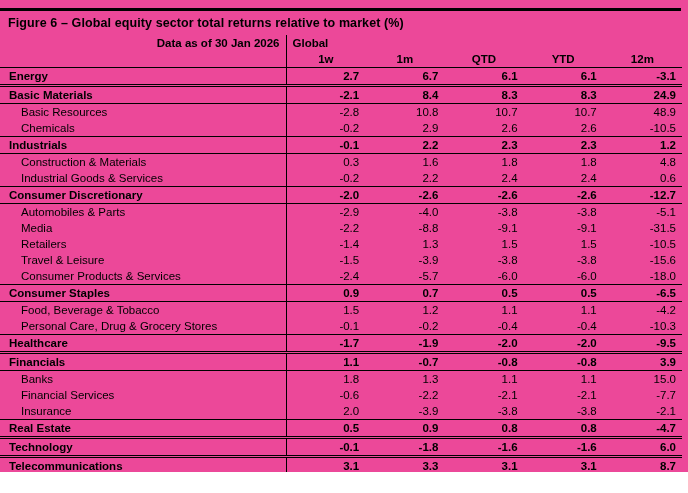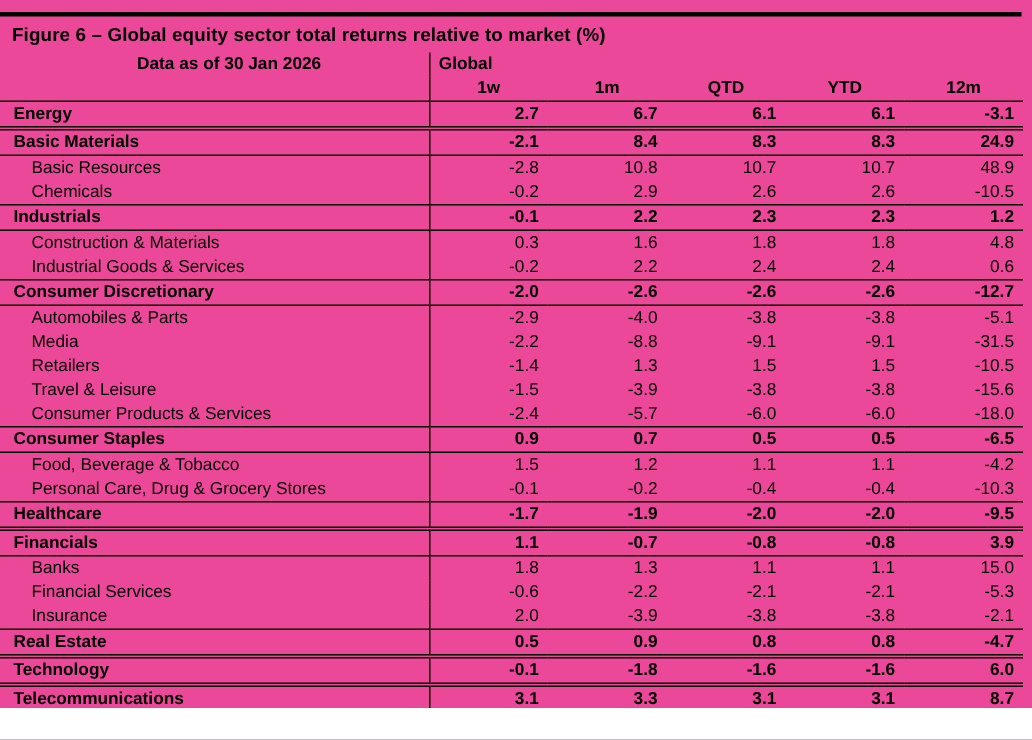--- a/index.html
+++ b/index.html
@@ -36,21 +36,21 @@
   table.returns th, table.returns td {
     font-size: 11.5px;
     line-height: 14px;
     padding: 1px 6px;
     overflow: hidden;
     white-space: nowrap;
   }
   col.name-col  { width: 286px; }
   col.num-col   { width: 79.2px; }
   thead th { font-weight: bold; text-align: center; vertical-align: bottom; padding-top: 3px; padding-bottom: 2px; }
-  thead th.asof { text-align: center; padding-left: 26px; }
+  thead th.asof { text-align: right; padding-left: 26px; }
   thead th.region { text-align: left; }
   .divider { border-left: 1px solid #000; }
   tbody td { text-align: right; }
   tbody td.name { text-align: left; padding-left: 9px; }
   tr.sub td.name { padding-left: 21px; }
   tr.sector td { font-weight: bold; border-bottom: 1px solid #000; }
   tr.top-single td { border-top: 1px solid #000; }
   tr.top-double td { border-top: 3px double #000; }
   tr.last-row td { border-bottom: none; }
 </style>
@@ -236,21 +236,21 @@
           <td>1.1</td>
           <td>1.1</td>
           <td>15.0</td>
         </tr>
         <tr class="sub">
           <td class="name">Financial Services</td>
           <td class="divider">-0.6</td>
           <td>-2.2</td>
           <td>-2.1</td>
           <td>-2.1</td>
-          <td>-5.3</td>
+          <td>-7.7</td>
         </tr>
         <tr class="sub">
           <td class="name">Insurance</td>
           <td class="divider">2.0</td>
           <td>-3.9</td>
           <td>-3.8</td>
           <td>-3.8</td>
           <td>-2.1</td>
         </tr>
         <tr class="sector top-single">

